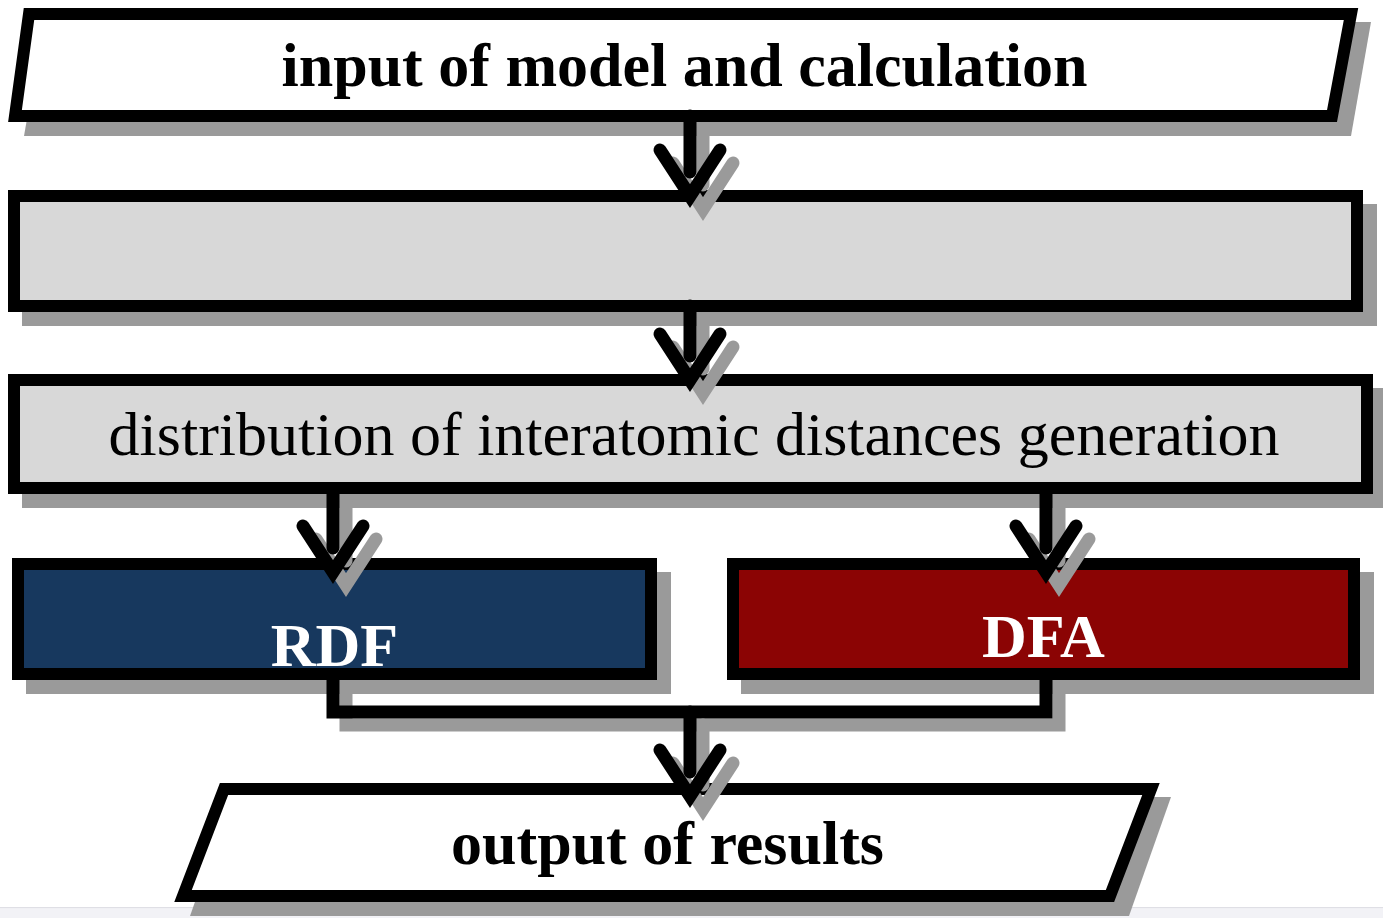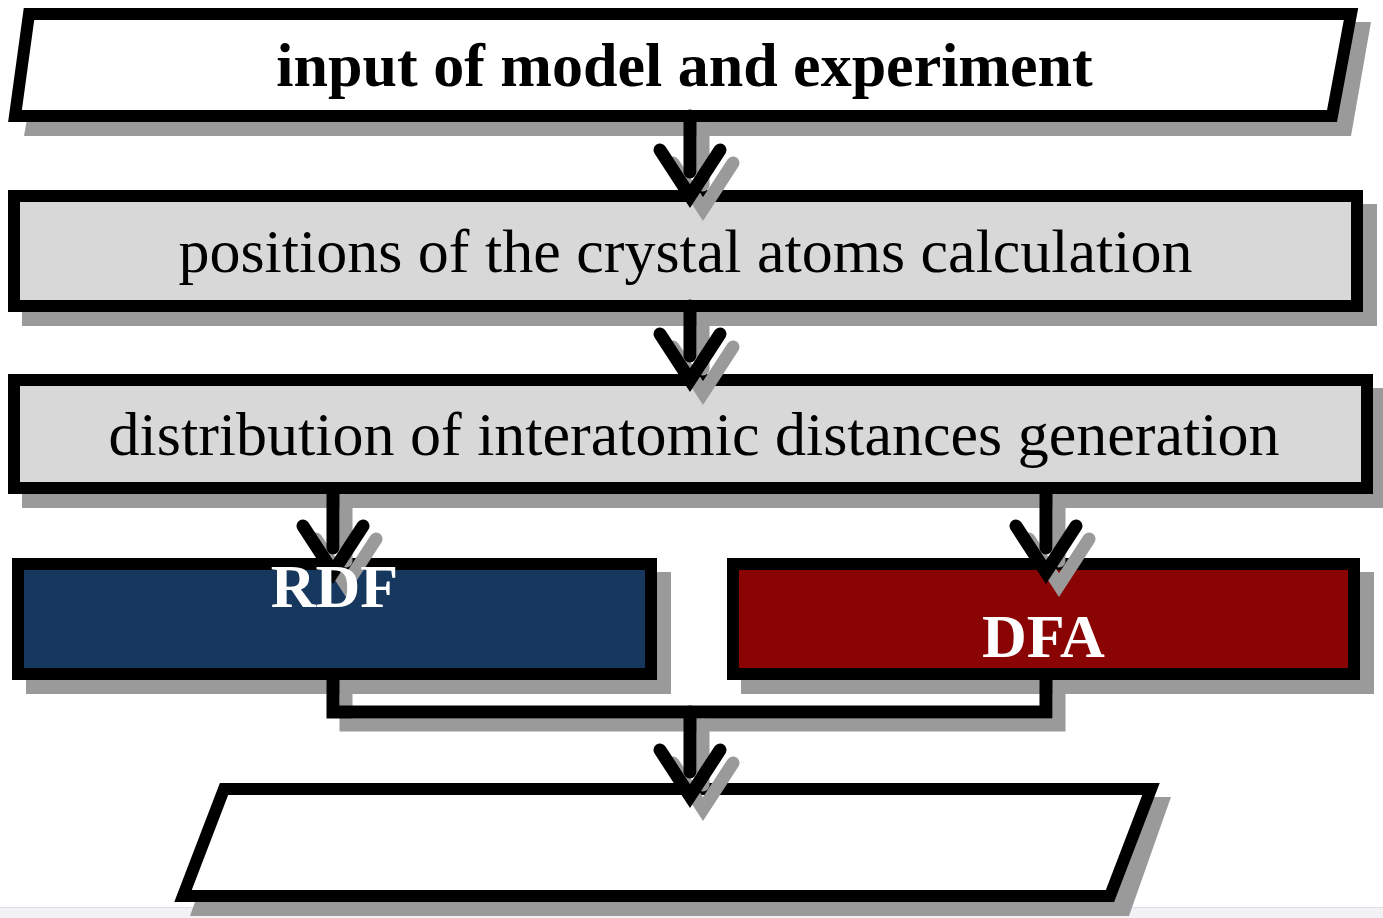--- a/index.html
+++ b/index.html
@@ -80,24 +80,24 @@
       <path d="M1046,490 L1046,548 M1016,526 L1046,572 L1076,526" transform="translate(13,13)" fill="none" stroke="#9A9A9A" stroke-width="13" stroke-linecap="round" stroke-linejoin="miter"></path>
       <path d="M1046,490 L1046,548 M1016,526 L1046,572 L1076,526" fill="none" stroke="#000000" stroke-width="13" stroke-linecap="round" stroke-linejoin="miter"></path>
     </g>
 
     <g>
       <path d="M690,712 L690,772 M660,750 L690,796 L720,750" transform="translate(13,13)" fill="none" stroke="#9A9A9A" stroke-width="13" stroke-linecap="round" stroke-linejoin="miter"></path>
       <path d="M690,712 L690,772 M660,750 L690,796 L720,750" fill="none" stroke="#000000" stroke-width="13" stroke-linecap="round" stroke-linejoin="miter"></path>
     </g>
   </svg>
 
-  <div class="node-label label-bold" style="left:12px; top:8px; width:1345px; height:114px;">input of model and experiment</div>
+  <div class="node-label label-bold" style="left:12px; top:8px; width:1345px; height:114px;">input of model and calculation</div>
 
-  <div class="node-label" style="left:8px; top:190px; width:1355px; height:122px;">positions of the crystal atoms calculation</div>
 
   <div class="node-label" style="left:8px; top:374px; width:1372px; height:120px;">distribution of interatomic distances generation</div>
 
-  <div class="node-label label-light" style="left:12px; top:525px; width:645px; height:122px;">RDF</div>
+  <div class="node-label label-light" style="left:12px; top:584px; width:645px; height:122px;">RDF</div>
 
   <div class="node-label label-light" style="left:727px; top:558px; width:633px; height:156px;">DFA</div>
 
+  <div class="node-label label-bold" style="left:180px; top:783px; width:975px; height:119px;">output of results</div>
 
 </div>
 
 </body></html>

